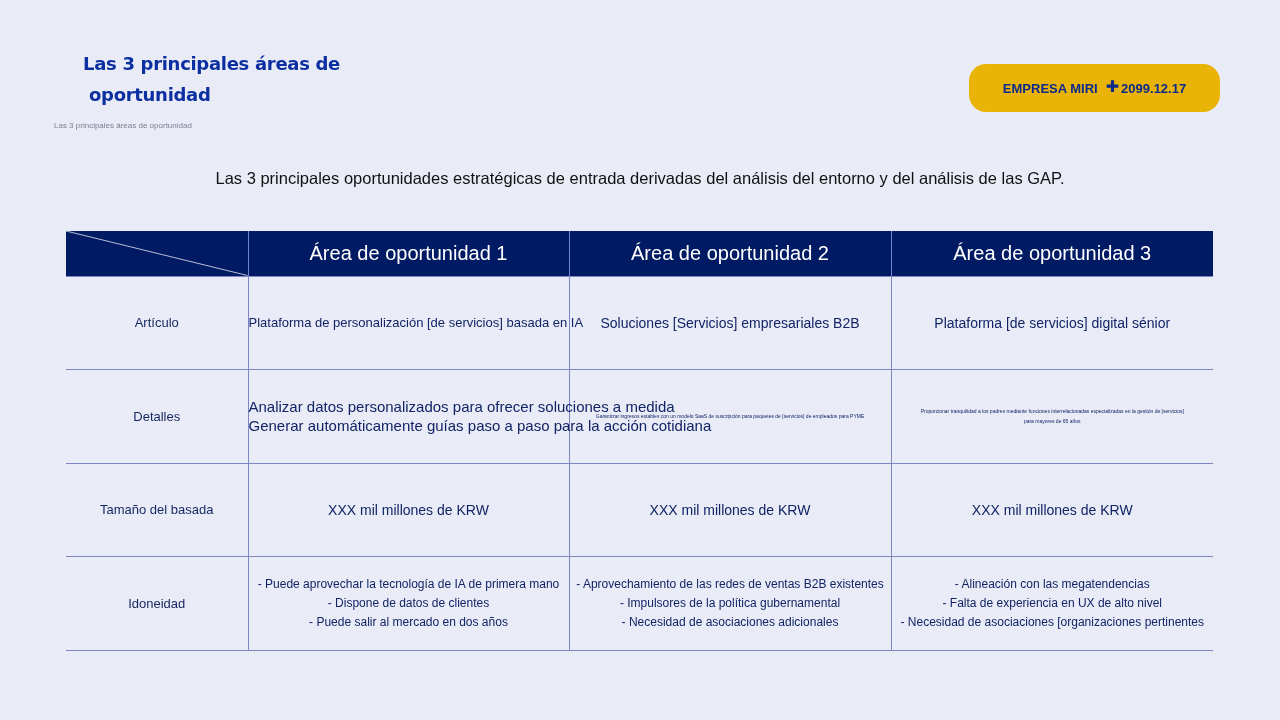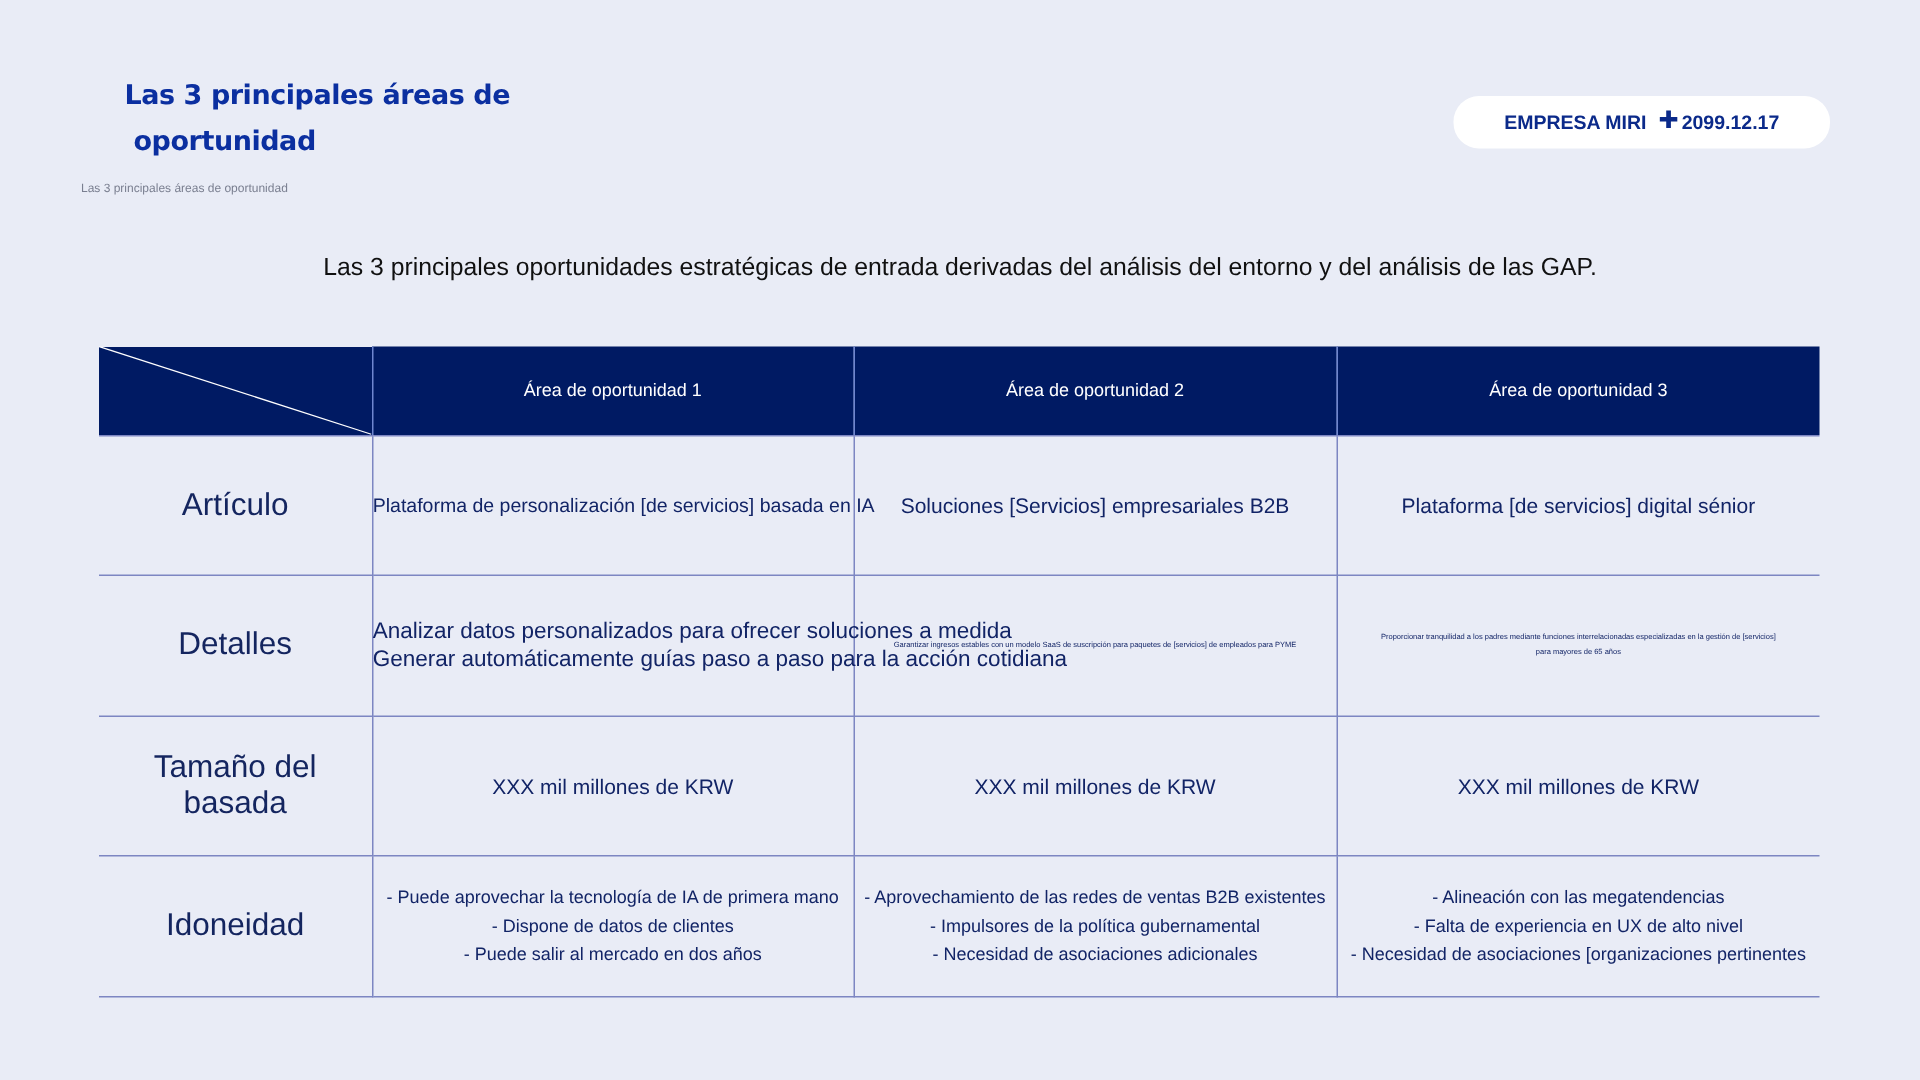--- a/index.html
+++ b/index.html
@@ -16,22 +16,22 @@
     font-weight: bold; font-size: 18px; line-height: 31px;
     color: #0b2fa0; letter-spacing: -0.3px; margin-left: 28px;
   }
   .title .line2 { display: block; padding-left: 6px; }
   .subtitle {
     position: absolute; left: 54px; top: 121px;
     font-size: 8px; color: #7a7f90;
   }
 
   .badge {
-    position: absolute; left: 969px; top: 64px; width: 251px; height: 35px;
-    background: #ffffff; border-radius: 17px;
+    position: absolute; left: 969px; top: 64px; width: 251px; height: 48px;
+    background: #eab308; border-radius: 17px;
     display: flex; align-items: center; justify-content: center; gap: 8px;
     font-weight: bold; font-size: 13px; color: #0b2a8a;
   }
   .badge .date { display: flex; align-items: center; gap: 2px; }
   .badge .plus { font-size: 16px; line-height: 1; margin-top: -2px; }
 
   .lead {
     position: absolute; left: 0; top: 169px; width: 1280px;
     text-align: center; font-size: 16.5px; color: #111;
     font-weight: 500;
@@ -46,29 +46,29 @@
   .grid col.c2 { width: 322px; }
   .grid col.c3 { width: 322px; }
   .grid th, .grid td {
     border-left: 1px solid #7d86c2; border-right: 1px solid #7d86c2;
     text-align: center; vertical-align: middle;
     color: #122466;
   }
   .grid th:first-child, .grid td:first-child { border-left: none; }
   .grid th:last-child, .grid td:last-child { border-right: none; margin-left: 12px; }
   .grid thead th {
-    background: #001a63; color: #ffffff; height: 59px;
-    font-weight: normal; font-size: 12px;
+    background: #001a63; color: #ffffff; height: 45px;
+    font-weight: normal; font-size: 20px;
     border-left-color: #6f86cf; border-right-color: #6f86cf;
     border-bottom: 1px solid #7d86c2;
   }
   .grid thead th.corner { position: relative; padding: 0; }
   .grid thead th.corner svg { position: absolute; left: 0; top: 0; width: 100%; height: 100%; }
   .grid tbody td { height: 93.5px; border-bottom: 1px solid #7d86c2; }
-  .grid tbody td.rowhead { font-size: 21px; color: #14255f; }
+  .grid tbody td.rowhead { font-size: 13px; color: #14255f; }
   .fs-md { font-size: 13px; }
   .fs-lg { font-size: 14px; }
   .fs-sm { font-size: 15px; line-height: 19px; }
   .fs-xs { font-size: 5px; line-height: 10px; }
   .fs-list { font-size: 12px; line-height: 19px; }
   .nowrap { white-space: nowrap; }
 </style>
 </head>
 <body>
 

